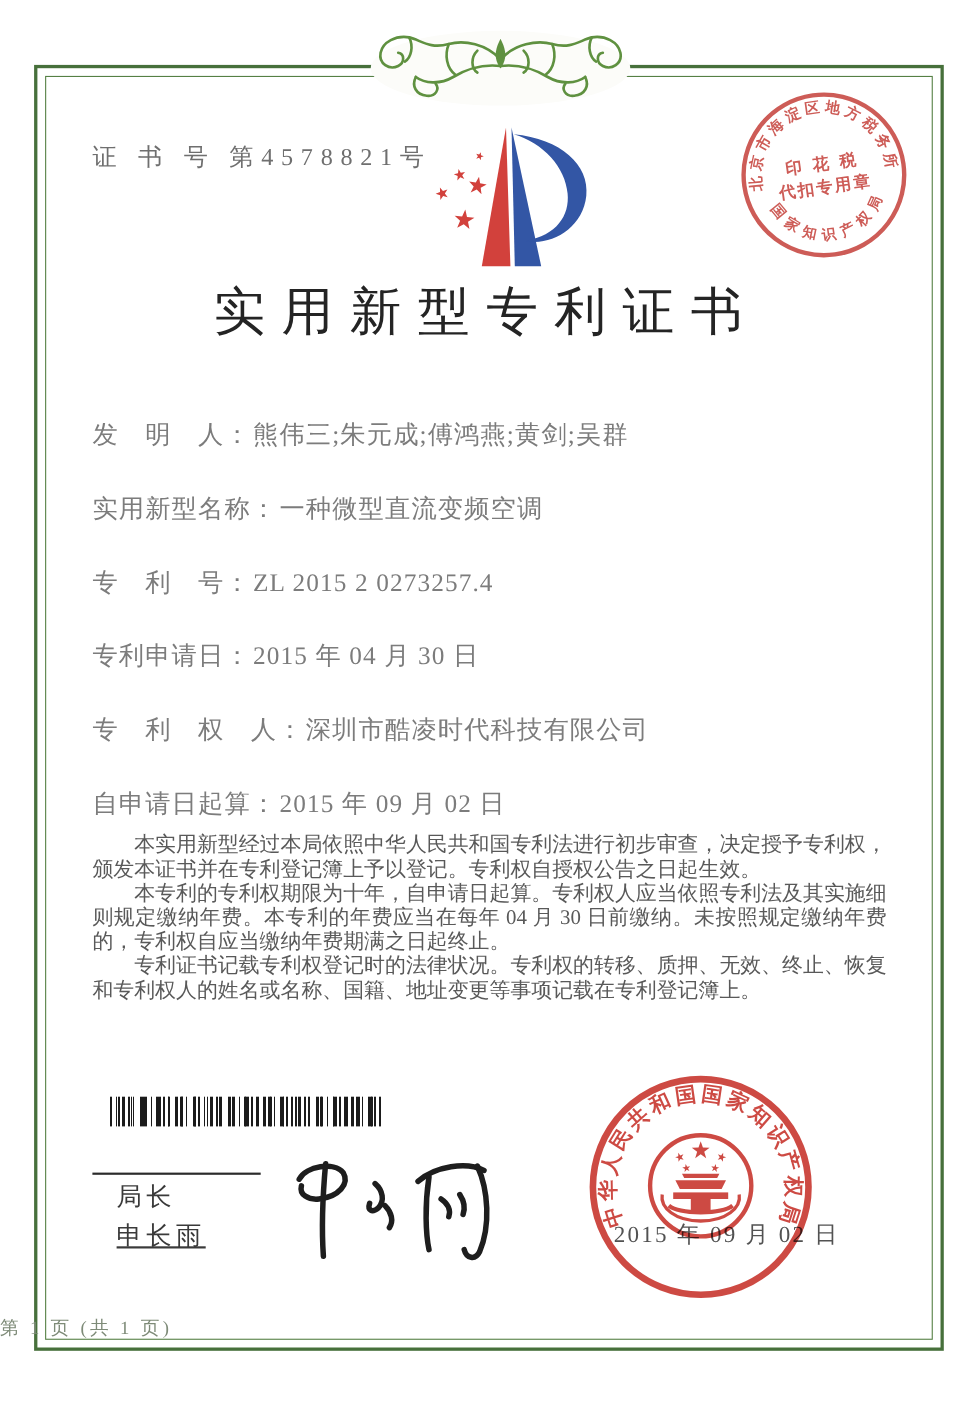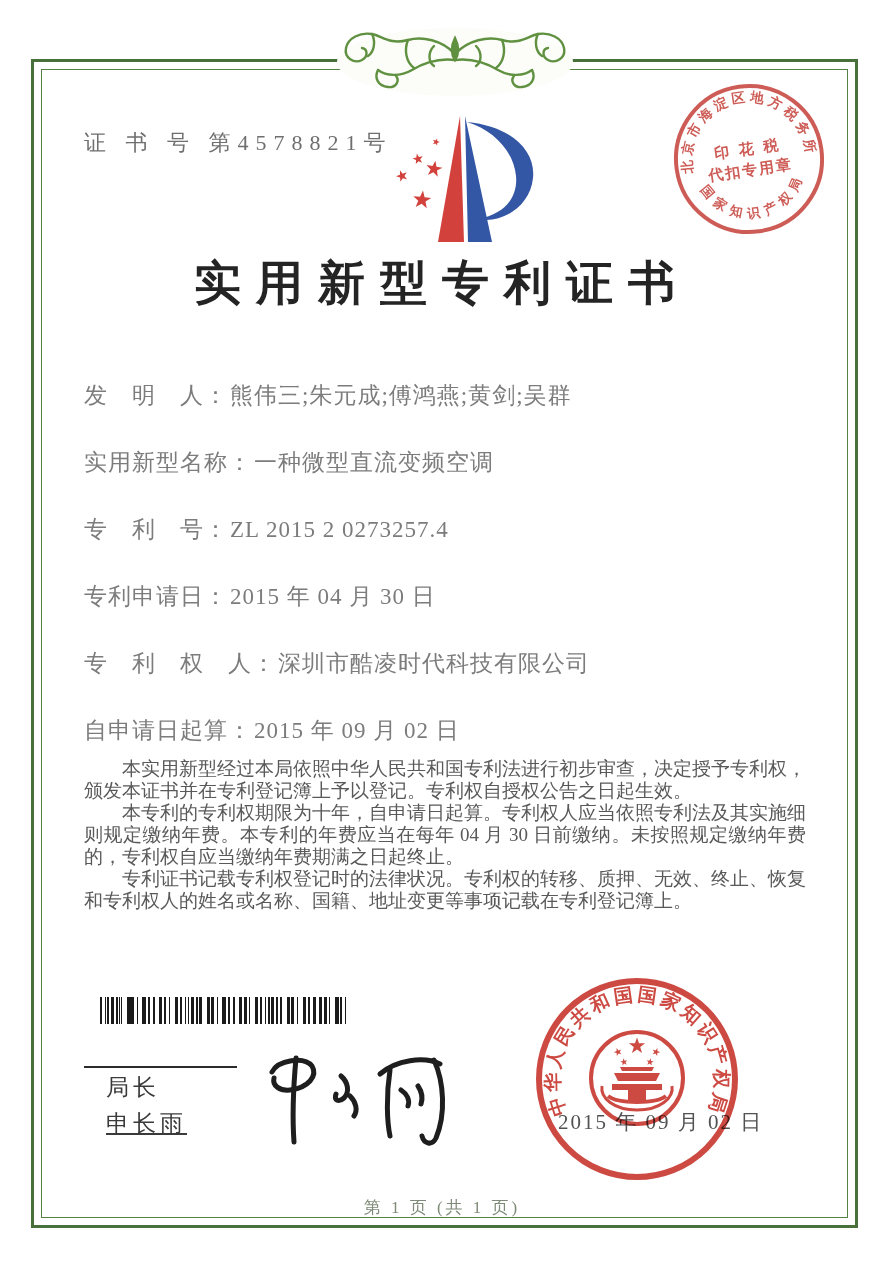--- a/index.html
+++ b/index.html
@@ -8,39 +8,39 @@
     background:#ffffff;overflow:hidden;
     font-family:"Liberation Serif","DejaVu Serif",serif;
   }
   .frame-outer{position:absolute;left:31px;top:59px;right:26px;bottom:52px;border:3px solid #47703b;}
   .frame-inner{position:absolute;left:41px;top:69px;right:36px;bottom:62px;border:1px solid #558044;}
   .ornament{position:absolute;left:330px;top:24px;width:250px;height:76px;}
   .cert-no{position:absolute;left:84px;top:128px;font-size:22px;letter-spacing:7px;color:#6f6f6f;}
   .logo{position:absolute;left:370px;top:112px;width:180px;height:134px;}
   .tax-seal{position:absolute;left:668px;top:78px;width:162px;height:162px;transform:rotate(-8deg);opacity:.85;}
   .title{position:absolute;left:0;top:252px;width:100%;text-align:center;
-    font-size:47px;font-weight:bold;letter-spacing:15px;color:#242424;margin:0;}
+    font-size:47px;font-weight:normal;letter-spacing:15px;color:#242424;margin:0;}
   .fields{position:absolute;left:84px;top:380px;right:70px;}
   .field-row{height:67px;font-size:23px;color:#7c7c7c;letter-spacing:1px;white-space:nowrap;}
   .field-row .value{margin-left:2px;}
   .body-text{position:absolute;left:84px;top:758px;width:722px;font-size:19px;
     line-height:22px;color:#595959;text-align:justify;}
   .body-text p{margin:0;text-indent:2em;}
   .barcode{position:absolute;left:100px;top:997px;width:248px;height:27px;
     background-image:
       repeating-linear-gradient(90deg,#1b1b1b 0 2px,transparent 2px 5px,#1b1b1b 5px 6px,transparent 6px 11px,#1b1b1b 11px 14px,transparent 14px 16px),
       repeating-linear-gradient(90deg,transparent 0 7px,#1b1b1b 7px 9px,transparent 9px 19px,#1b1b1b 19px 20px,transparent 20px 23px);
   }
   .sig-rule{position:absolute;left:84px;top:1066px;width:153px;height:2px;background:#2b2b2b;}
   .sig-title{position:absolute;left:106px;top:1072px;font-size:23px;color:#3a3a3a;letter-spacing:4px;}
   .sig-name{position:absolute;left:106px;top:1108px;font-size:23px;color:#3a3a3a;letter-spacing:4px;text-decoration:underline;}
   .signature{position:absolute;left:238px;top:1034px;width:235px;height:115px;}
   .issue-date{position:absolute;left:558px;top:1108px;font-size:21px;letter-spacing:2px;color:#525252;}
   .main-seal{position:absolute;left:530px;top:972px;width:214px;height:214px;mix-blend-mode:multiply;opacity:.92;}
-  .footer{position:absolute;left:0;top:1196px;width:100%;text-align:center;
+  .footer{position:absolute;left:0;top:1196px;width:100%;
     font-size:17px;color:#7e8b78;letter-spacing:3px;}
 </style>
 </head>
 <body>
 
 <div class="page">
 
   <div class="frame-outer"></div>
   <div class="frame-inner"></div>
 

